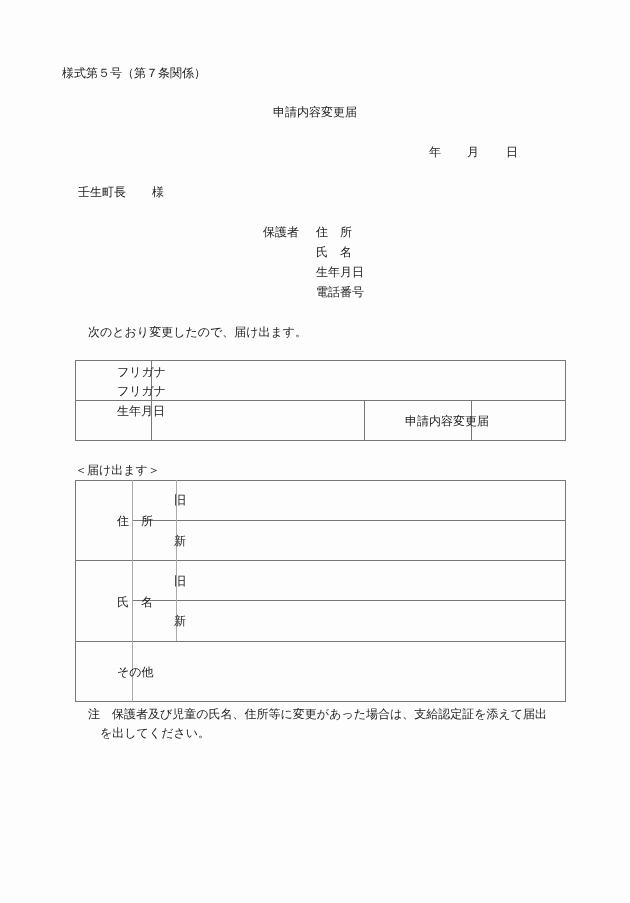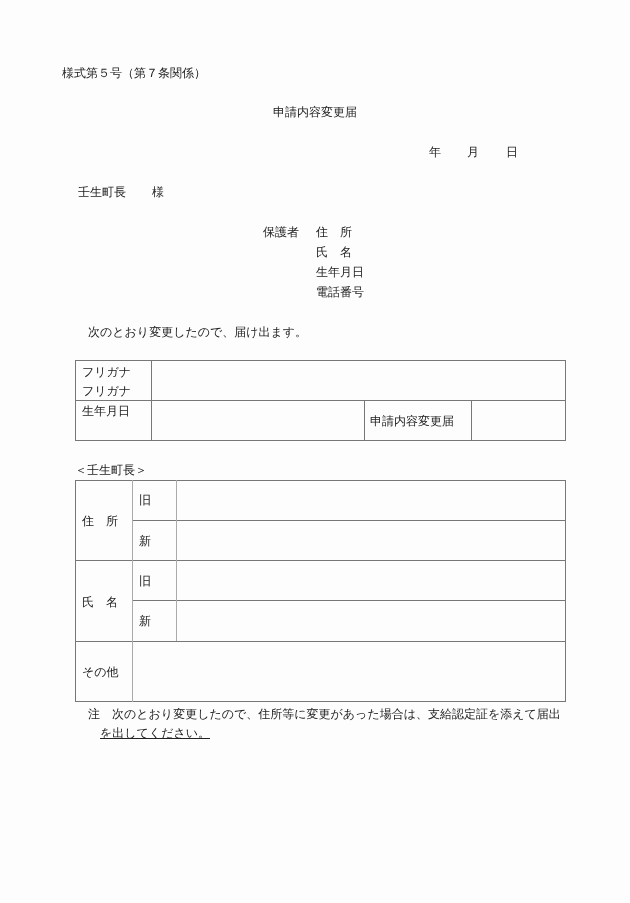--- a/index.html
+++ b/index.html
@@ -31,26 +31,26 @@
   .gf2 { top: 266px; }
   .gf3 { top: 286px; text-align: center; }
   .intro { left: 88px; top: 326px; }
 
   
   .line { position: absolute; background: #777; }
   .hline { height: 1px; }
   .vline { width: 1px; }
   .lline { background: #aaa; }
 
-  .cell-text { position: absolute; white-space: nowrap; line-height: 1; }
+  .cell-text { position: absolute; white-space: nowrap; line-height: 1; margin-left: 35px; }
 
   .changes-heading { left: 75px; top: 464px; }
 
   .note1 { left: 88px; top: 708px; }
-  .note2 { left: 100px; top: 727px; text-decoration: underline; }
+  .note2 { left: 100px; top: 727px; }
 
   .input-area { position: absolute; background: transparent; }
 </style>
 </head>
 <body>
 
 <div class="abs form-number">様式第５号（第７条関係）</div>
 <div class="abs doc-title">申請内容変更届</div>
 
 <div class="abs date-year">年</div>
@@ -82,21 +82,21 @@
   <div class="cell-text" style="left:82px; top:385px;">フリガナ</div>
   <div class="input-area" style="left:152px; top:361px; width:413px; height:39px;"></div>
 
   <div class="cell-text" style="left:82px; top:405px;">生年月日</div>
   <div class="input-area" style="left:152px; top:401px; width:212px; height:39px;"></div>
 
   <div class="cell-text" style="left:370px; top:415px;">申請内容変更届</div>
   <div class="input-area" style="left:472px; top:401px; width:93px; height:39px;"></div>
 </div>
 
-<div class="abs changes-heading">＜壬生町長＞</div>
+<div class="abs changes-heading">＜届け出ます＞</div>
 
 <div>
 
   <div class="line hline" style="left:75px; top:480px; width:491px;"></div>
   <div class="line hline" style="left:132px; top:520px; width:434px;"></div>
   <div class="line hline" style="left:75px; top:560px; width:491px;"></div>
   <div class="line hline" style="left:132px; top:600px; width:434px;"></div>
   <div class="line hline" style="left:75px; top:641px; width:491px;"></div>
   <div class="line hline" style="left:75px; top:701px; width:491px;"></div>
 
@@ -114,14 +114,14 @@
   <div class="cell-text" style="left:82px; top:596px;">氏　名</div>
   <div class="cell-text" style="left:139px; top:575px;">旧</div>
   <div class="input-area" style="left:177px; top:561px; width:388px; height:39px;"></div>
   <div class="cell-text" style="left:139px; top:615px;">新</div>
   <div class="input-area" style="left:177px; top:601px; width:388px; height:40px;"></div>
 
   <div class="cell-text" style="left:82px; top:666px;">その他</div>
   <div class="input-area" style="left:133px; top:642px; width:432px; height:59px;"></div>
 </div>
 
-<div class="abs note1">注　次のとおり変更したので、住所等に変更があった場合は、支給認定証を添えて届出</div>
+<div class="abs note1">注　保護者及び児童の氏名、住所等に変更があった場合は、支給認定証を添えて届出</div>
 <div class="abs note2">を出してください。</div>
 
 </body></html>

